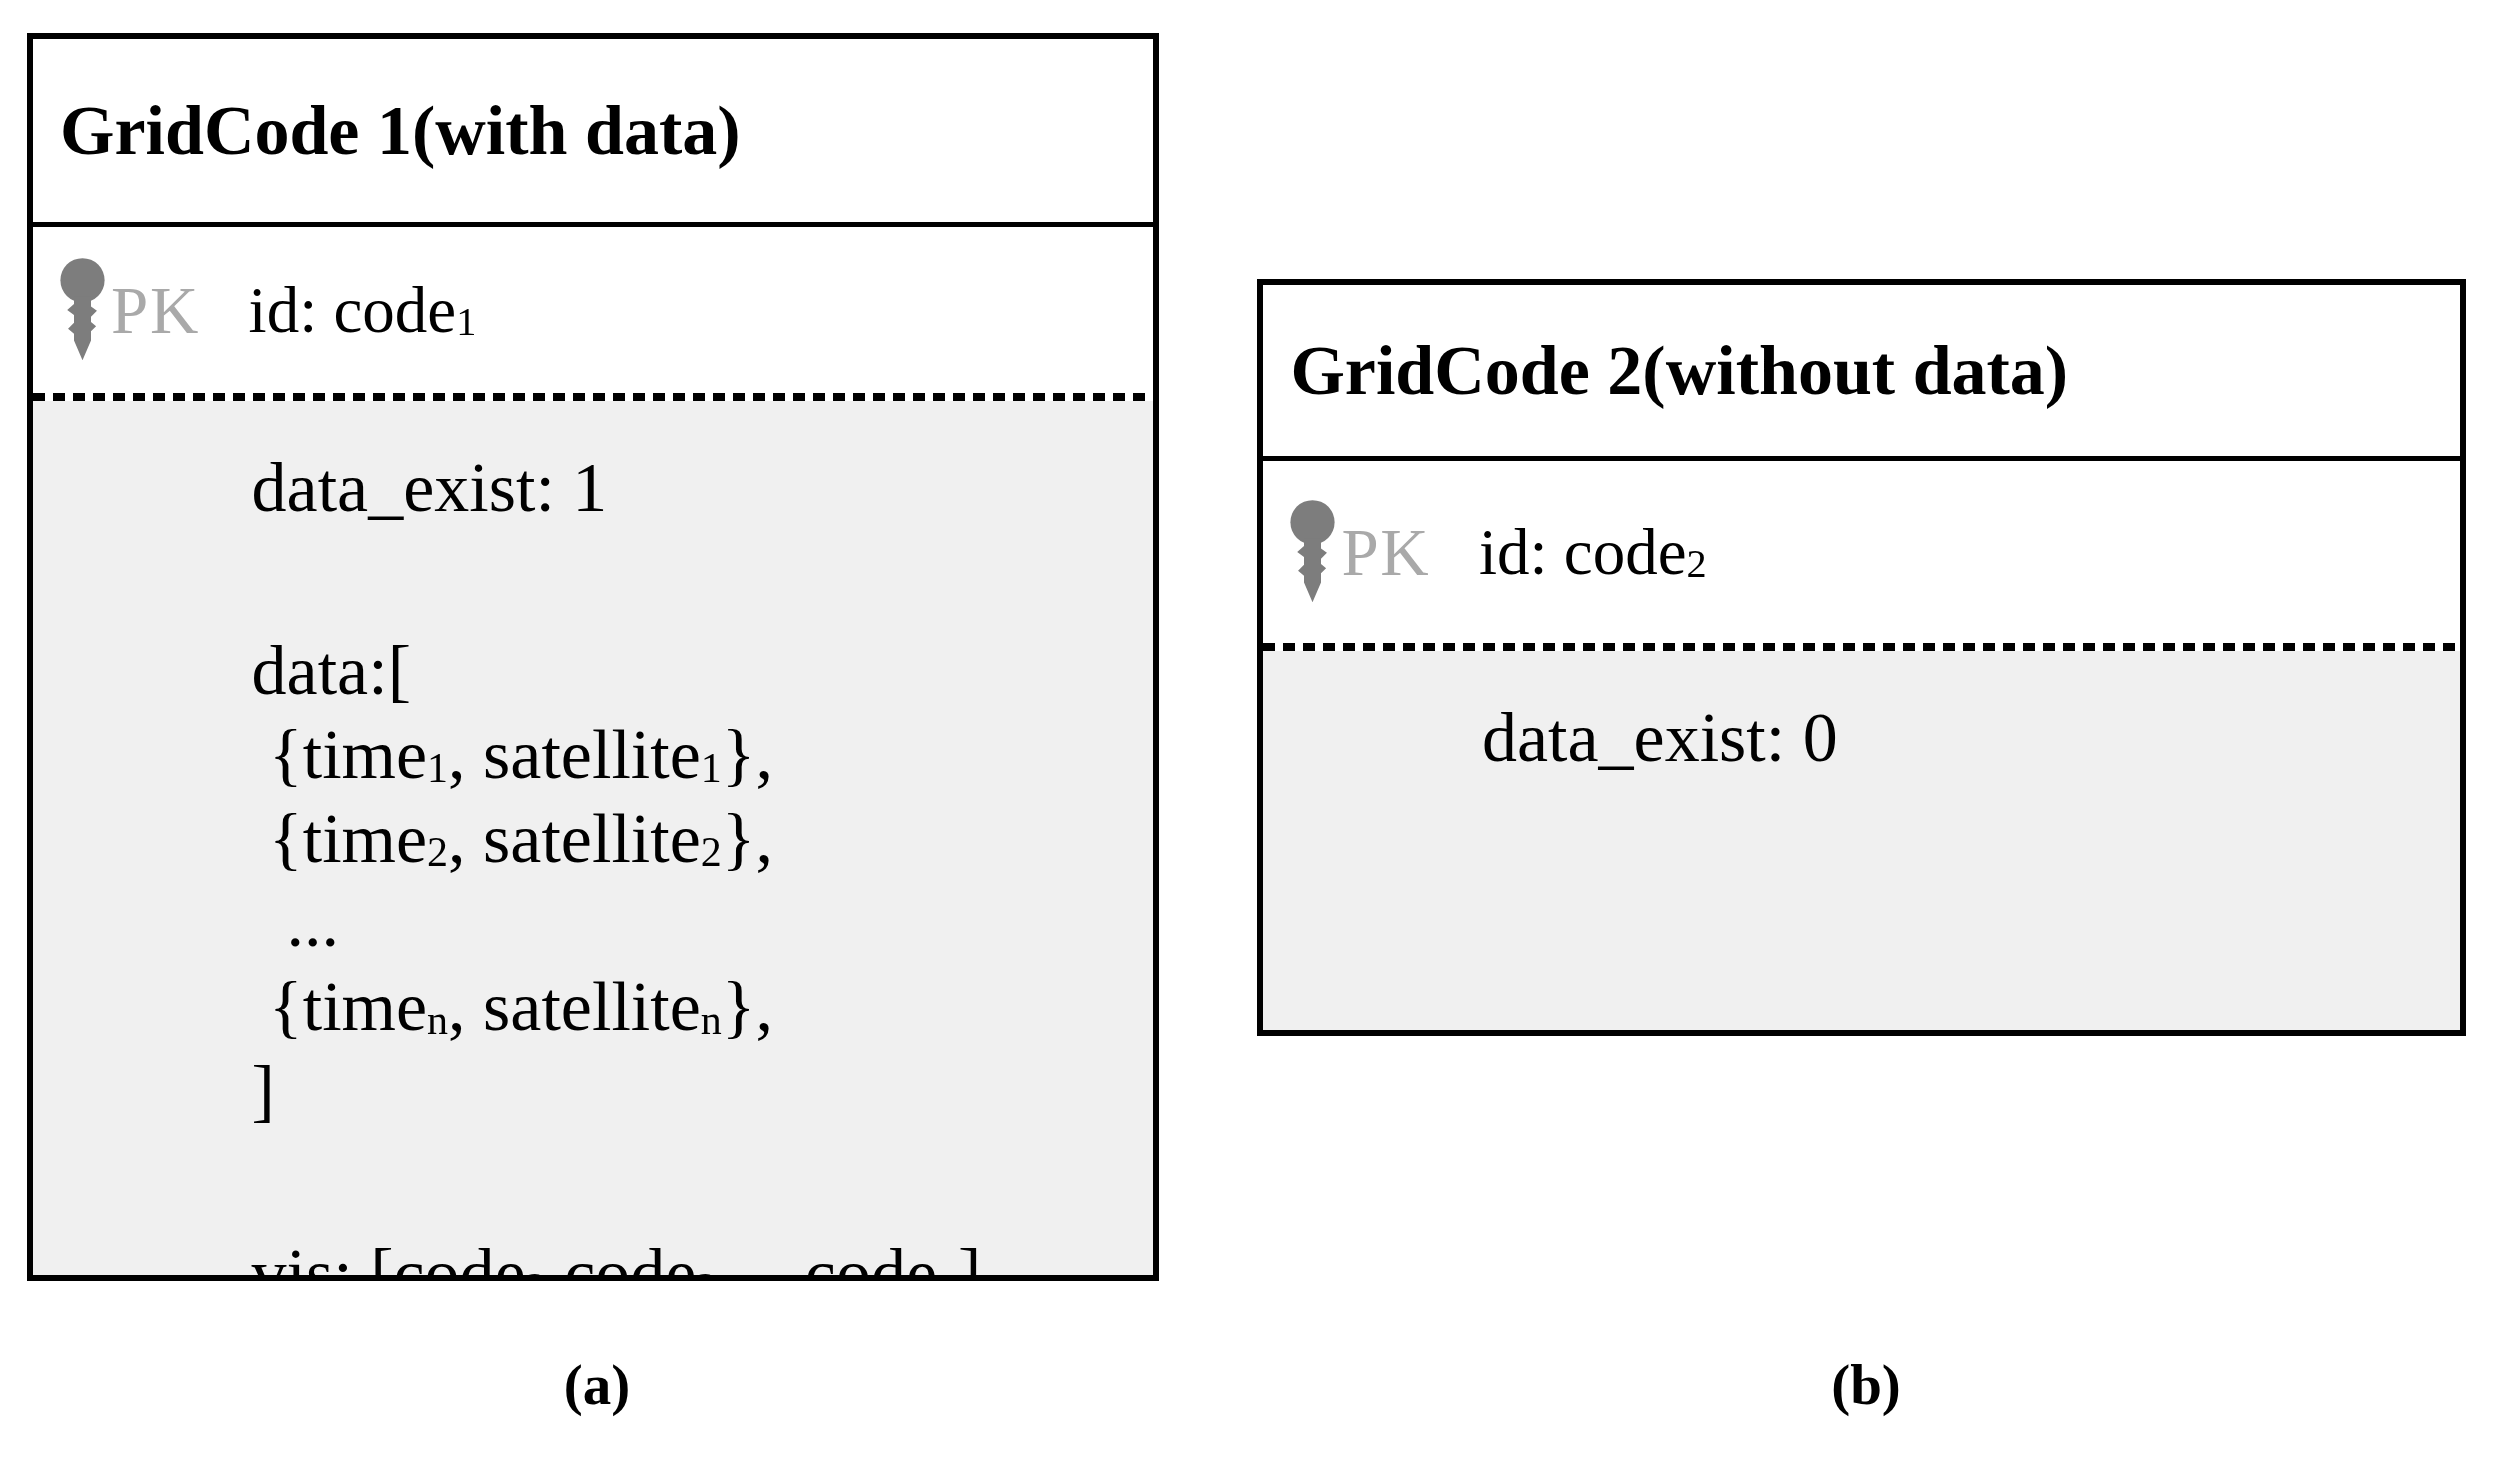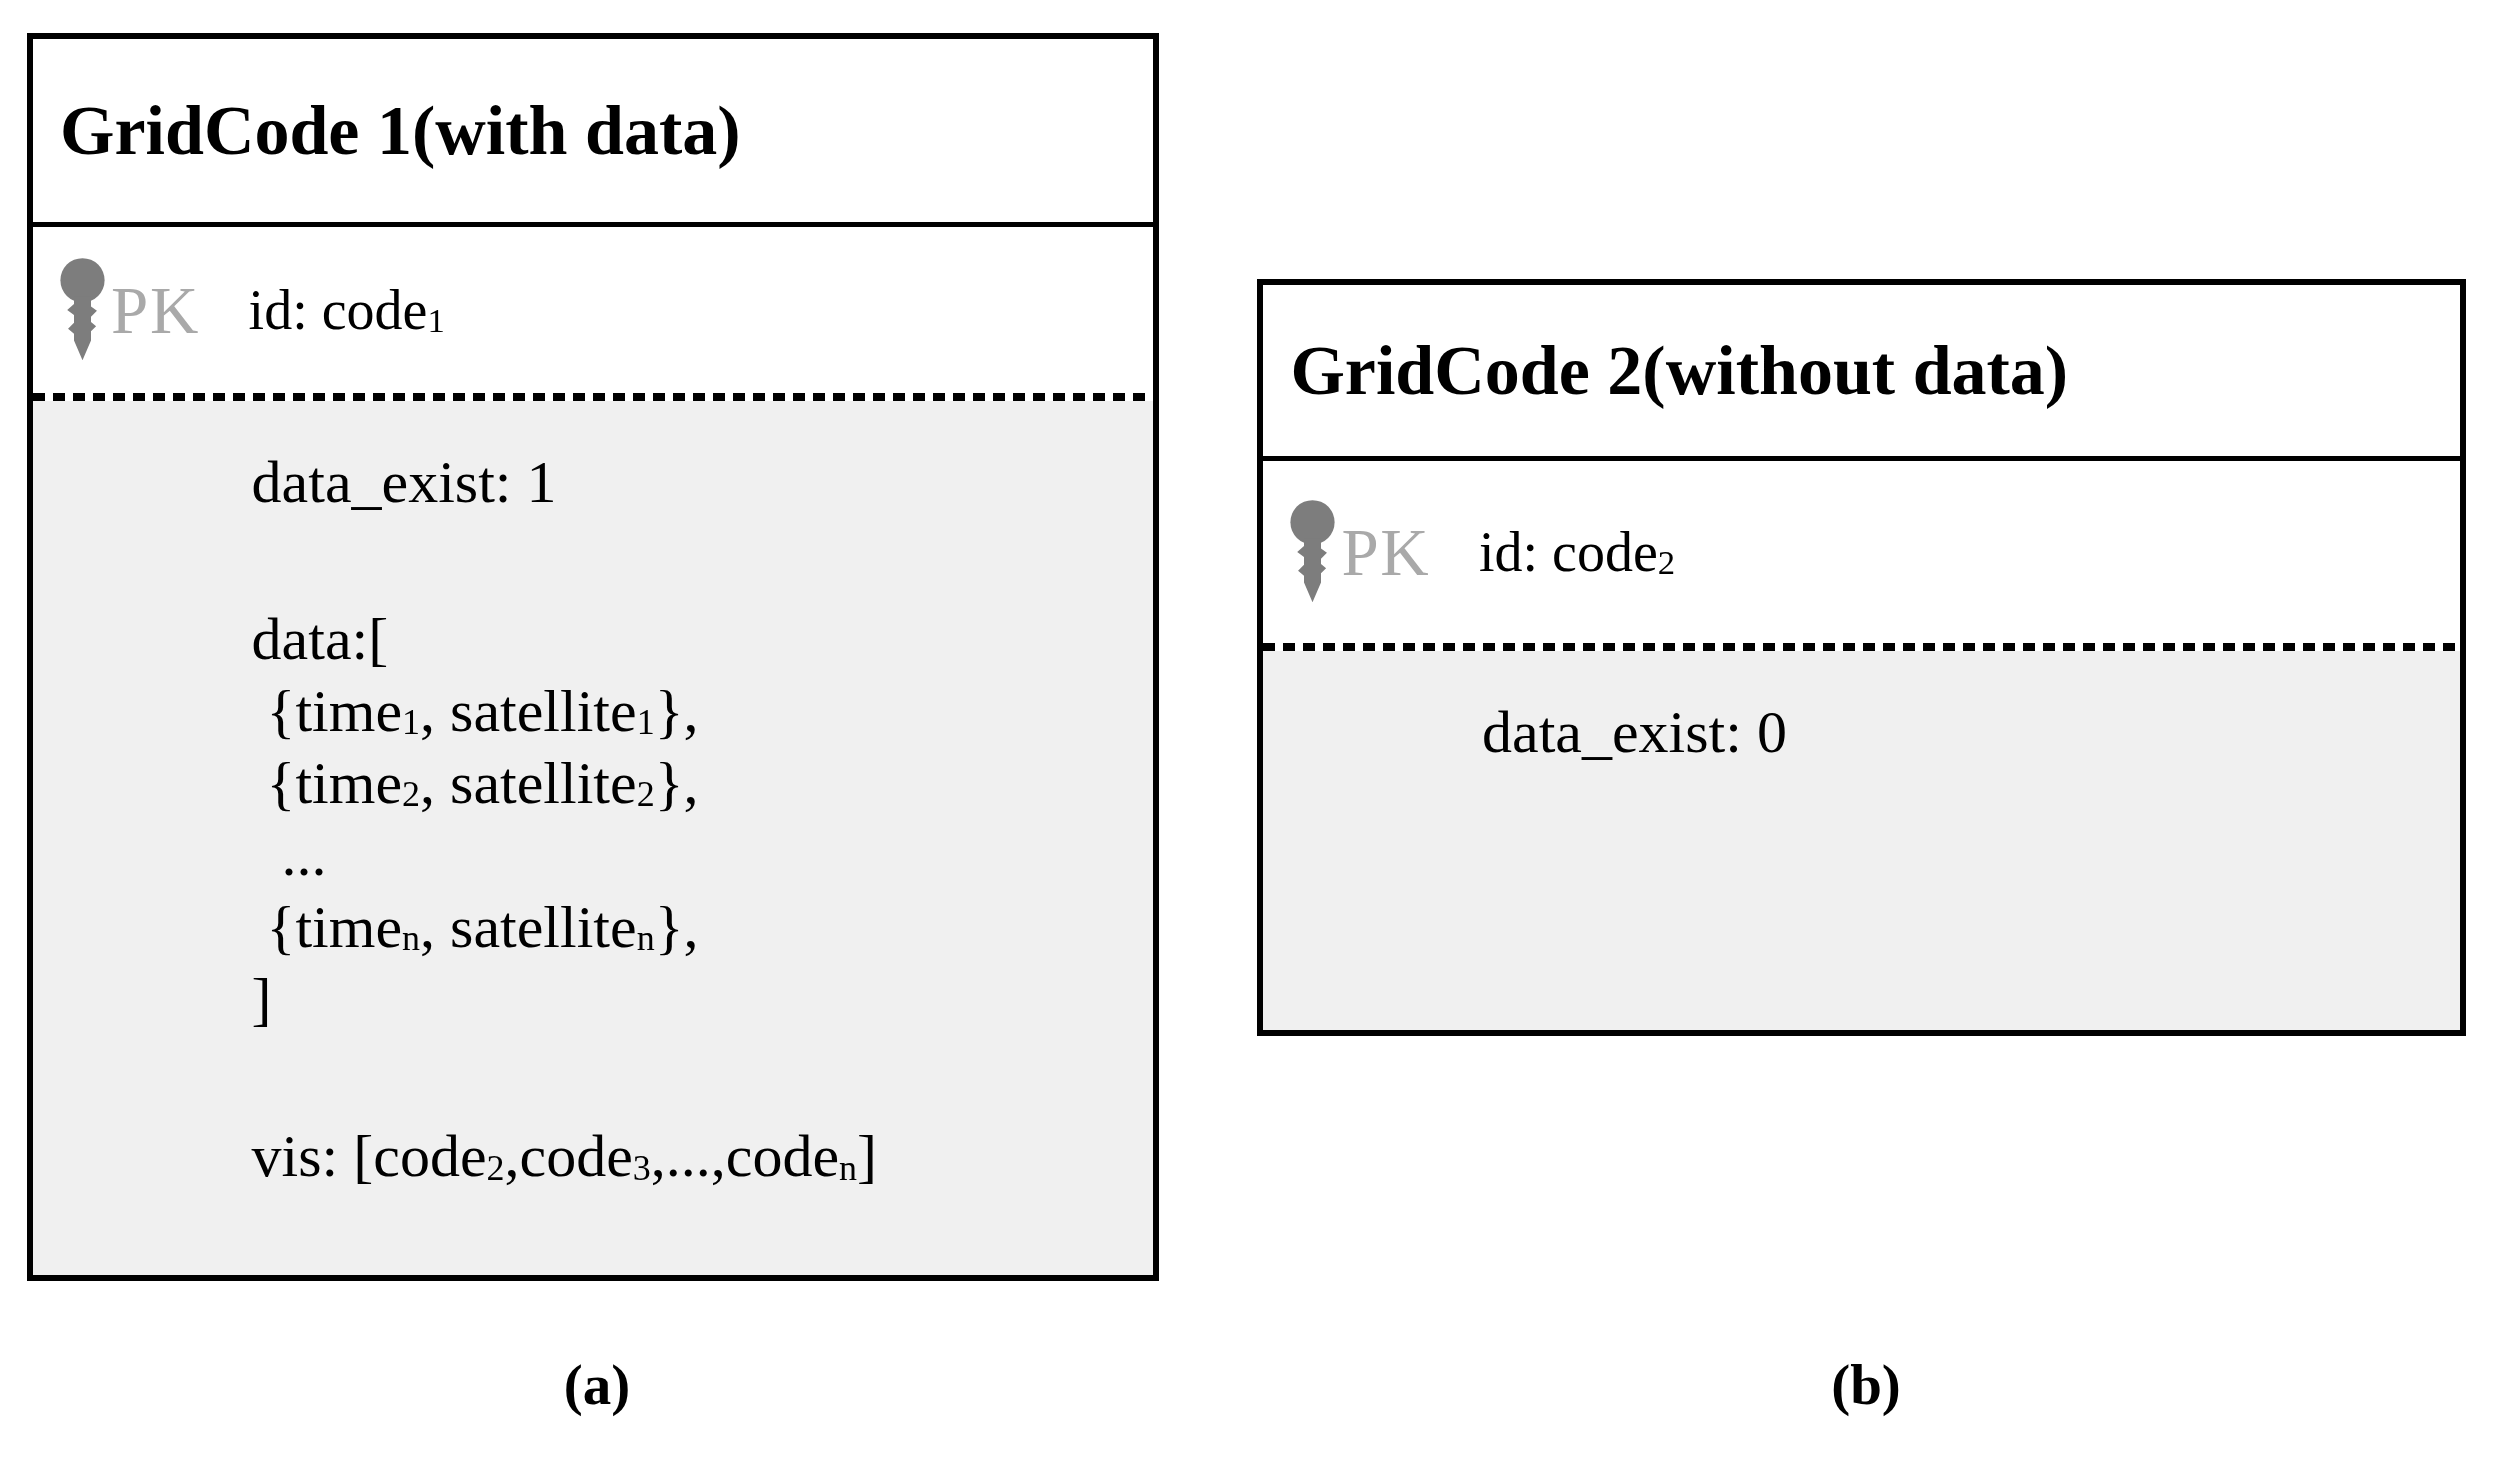--- a/index.html
+++ b/index.html
@@ -49,32 +49,32 @@
   #panel-a .entity__pk{height:166px;}
   #panel-b .entity__pk{height:182px;}
   .key{width:51px;height:108px;fill:var(--key);flex:0 0 auto;}
   .pk-tag{
     font-size:67px;line-height:1;color:var(--pk);
     margin-left:3.4px;letter-spacing:1.7px;
   }
   .pk-field{
     position:absolute;left:216px;top:50%;
     transform:translateY(-50%);
-    font-size:56px;line-height:1;white-space:pre;font-family:Liberation Serif, serif;
+    font-size:65px;line-height:1;white-space:pre;font-family:Liberation Serif, serif;
   }
   .entity__divider{
     height:7.7px;flex:0 0 auto;
     background:repeating-linear-gradient(90deg,
       var(--border) 0 12px, transparent 12px 20px);
   }
   .entity__body{
     flex:1 1 auto;
     background:var(--body-bg);
     padding:45px 13.7px 0 219px;
-    font-size:60px;line-height:1.2;
+    font-size:70px;line-height:1.2;
     overflow:hidden;
   }
   .text-line{white-space:pre;min-height:1.2em;}
   .text-line.blank{min-height:1.42em;}
   .sub{font-size:0.60em;position:relative;top:0.10em;}
   .pk-field .sub{font-size:0.62em;top:0.08em;}
 
   .panel-label{
     position:absolute;transform:translateX(-50%);
     font-weight:bold;font-size:57px;line-height:1;

